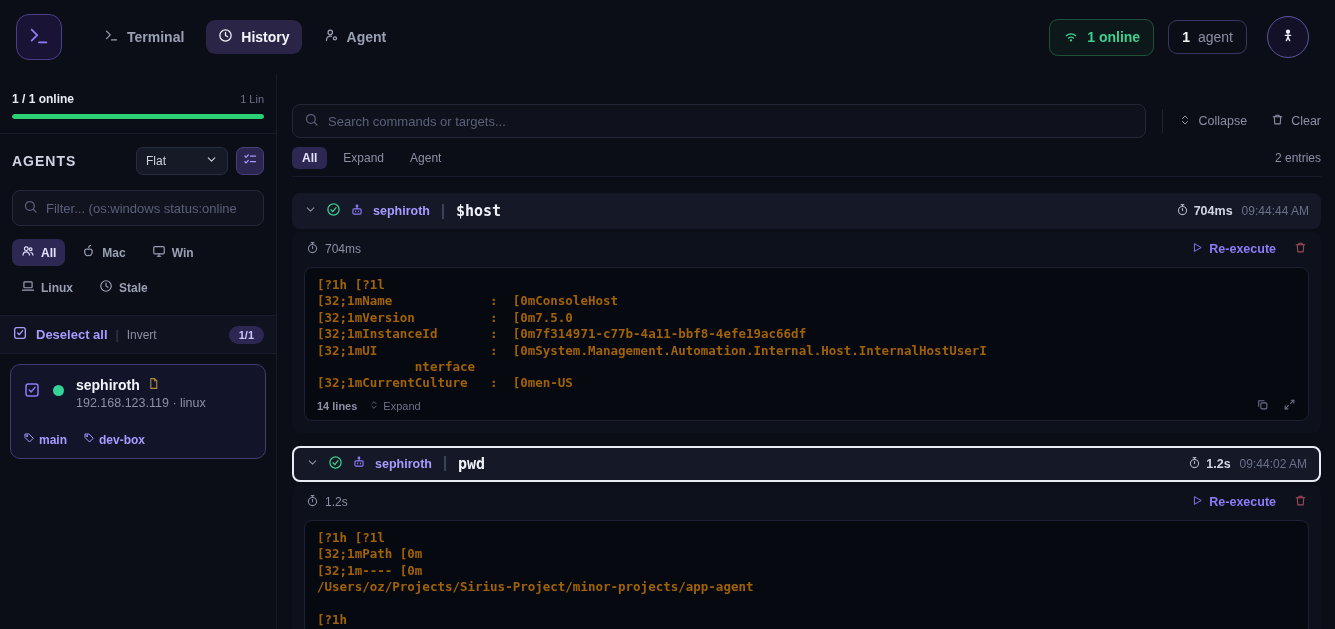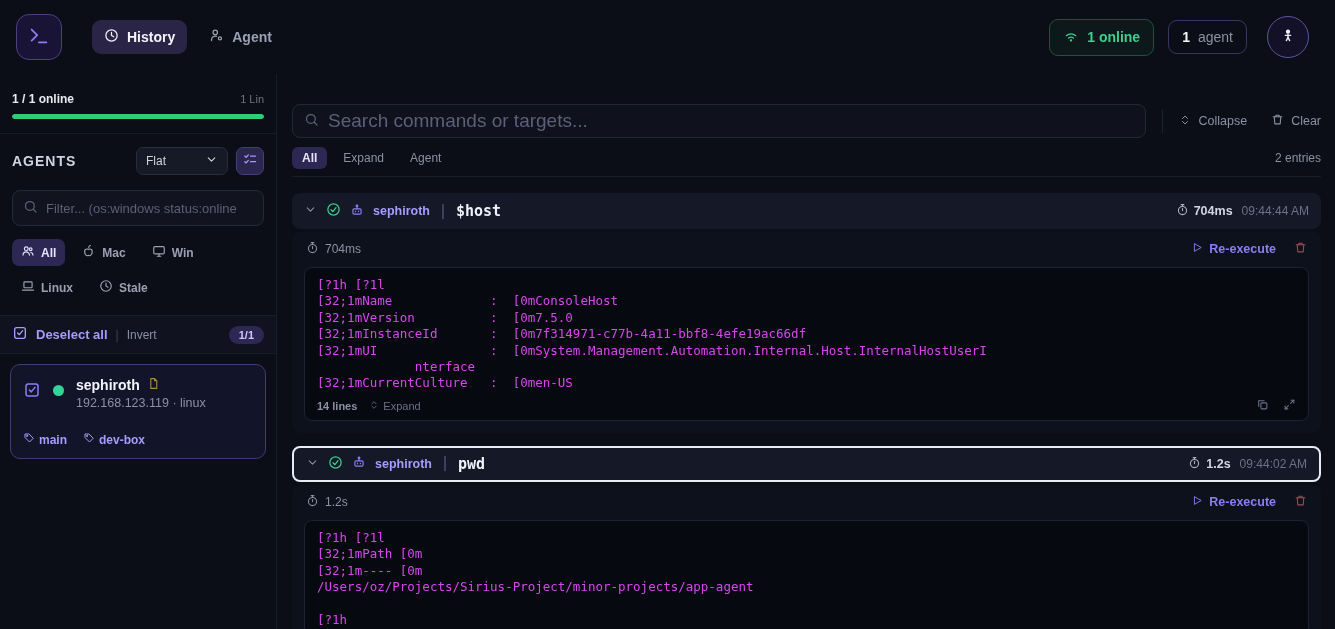--- a/index.html
+++ b/index.html
@@ -73,21 +73,21 @@
   .doc-ic { color:#b08a3e; }
   .agent-meta { font-size:12.5px; color:#8b90a4; margin-top:3px; }
   .agent-tags { display:flex; gap:16px; margin-top:22px; }
   .tag { display:flex; align-items:center; gap:4px; color:#a79bff; font-size:12px; font-weight:700; }
 
   
   .search-row { display:flex; align-items:center; }
   .search-box { flex:1; height:34px; border:1px solid #232838; background:#0f121c; border-radius:8px;
                 display:flex; align-items:center; gap:9px; padding:0 11px; color:#596078; }
   .search-box input { flex:1; background:transparent; border:none; outline:none; color:#cfd3e0;
-                      font-size:19px; font-family:"Liberation Sans", sans-serif; }
+                      font-size:13px; font-family:"Liberation Sans", sans-serif; }
   .search-box input::placeholder { color:#596078; }
   .vdiv { width:1px; height:24px; background:#1c2230; margin:0 16px; }
   .tool-btn { display:flex; align-items:center; gap:7px; color:#8b90a4; font-size:12.5px; cursor:pointer; }
   .tool-btn + .tool-btn { margin-left:24px; }
   .tabs-row { display:flex; align-items:center; gap:6px; margin-top:9px; }
   .tab { font-size:12px; color:#8b90a4; padding:4px 10px; border-radius:6px; cursor:pointer; }
   .tab.active { background:#2c2753; color:#e6e2ff; font-weight:700; }
   .entries-count { margin-left:auto; font-size:12px; color:#8b90a4; }
   .main-div { border-bottom:1px solid #161c2a; margin-top:7px; }
   .entries { margin-top:16px; display:flex; flex-direction:column; gap:13px; }
@@ -108,40 +108,49 @@
 
   .entry-body { background:#0d111c; border-radius:8px; margin-top:3px; padding-bottom:12px; }
   .detail-row { display:flex; align-items:center; padding:9px 14px 8px; }
   .detail-dur { display:flex; align-items:center; gap:6px; color:#8b90a4; font-size:12px; }
   .reexec { margin-left:auto; display:flex; align-items:center; gap:6px; color:#8d7bf7;
             font-size:12.5px; font-weight:600; cursor:pointer; }
   .trash { color:#9c4a55; margin-left:18px; cursor:pointer; }
   .term { margin:2px 12px 0; background:#060910; border:1px solid #1c2233; border-radius:8px;
           padding:9px 12px 6px; }
   .term pre { font-family:"DejaVu Sans Mono", monospace; font-size:12.5px; line-height:16.4px;
-              color:#d946ef; white-space:pre; overflow:hidden; }
+              color:#a16207; white-space:pre; overflow:hidden;font-weight:bold; }
   .term-foot { display:flex; align-items:center; gap:12px; margin-top:6px; }
   .lines-lbl { font-size:11px; font-weight:700; color:#8b90a4; }
   .expand-btn { display:flex; align-items:center; gap:4px; font-size:11px; color:#6b7188; cursor:pointer; }
   .term-actions { margin-left:auto; display:flex; gap:14px; color:#6b7188; }
   .term-actions .ic { cursor:pointer; }
 </style>
 </head>
 <body>
 
 <header>
   <div class="logo">
     <span class="ic">
       <svg width="22" height="22" viewBox="0 0 24 24">
           <polyline points="4 17 10 11 4 5"></polyline>
           <line x1="12" y1="19" x2="20" y2="19"></line>
         </svg>
     </span>
   </div>
   <nav>
+    <div class="nav-item">
+      <span class="ic">
+        <svg width="15" height="15" viewBox="0 0 24 24">
+            <polyline points="4 17 10 11 4 5"></polyline>
+            <line x1="12" y1="19" x2="20" y2="19"></line>
+          </svg>
+      </span>
+      <span>Terminal</span>
+    </div>
     <div class="nav-item active">
       <span class="ic">
         <svg width="15" height="15" viewBox="0 0 24 24">
             <circle cx="12" cy="12" r="9"></circle>
             <polyline points="12 7 12 12 15.5 14"></polyline>
           </svg>
       </span>
       <span>History</span>
     </div>
     <div class="nav-item">

